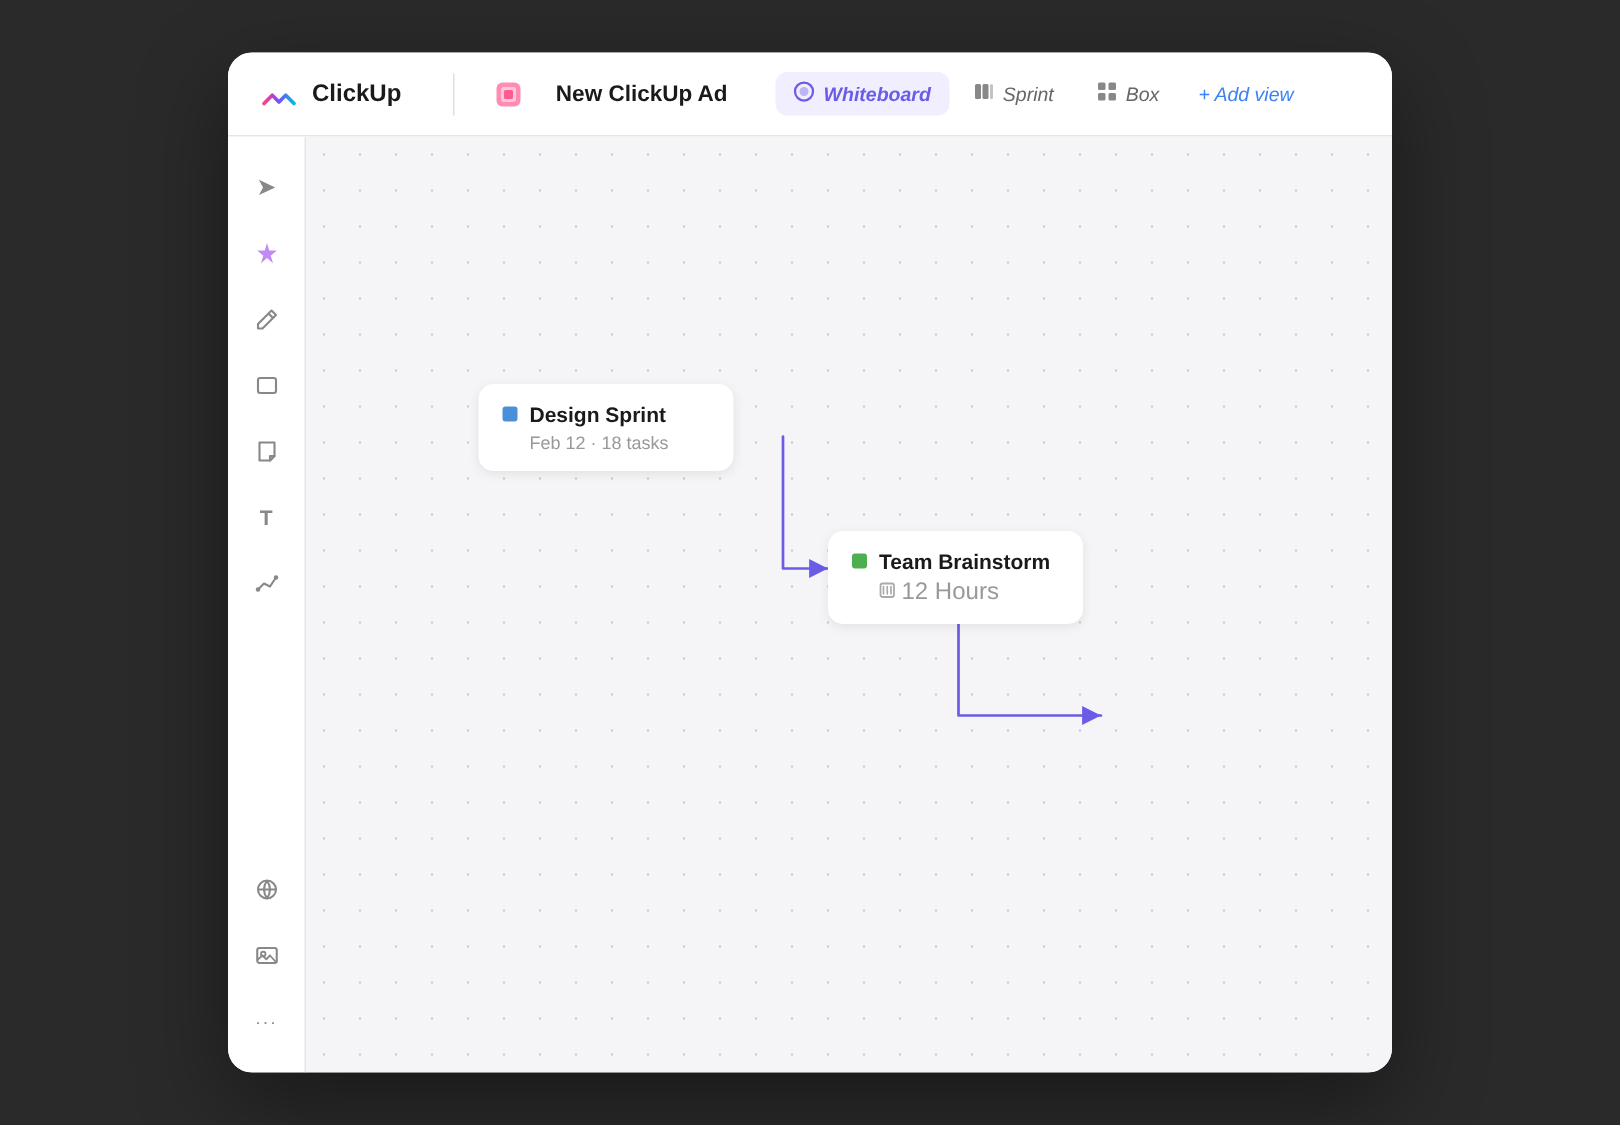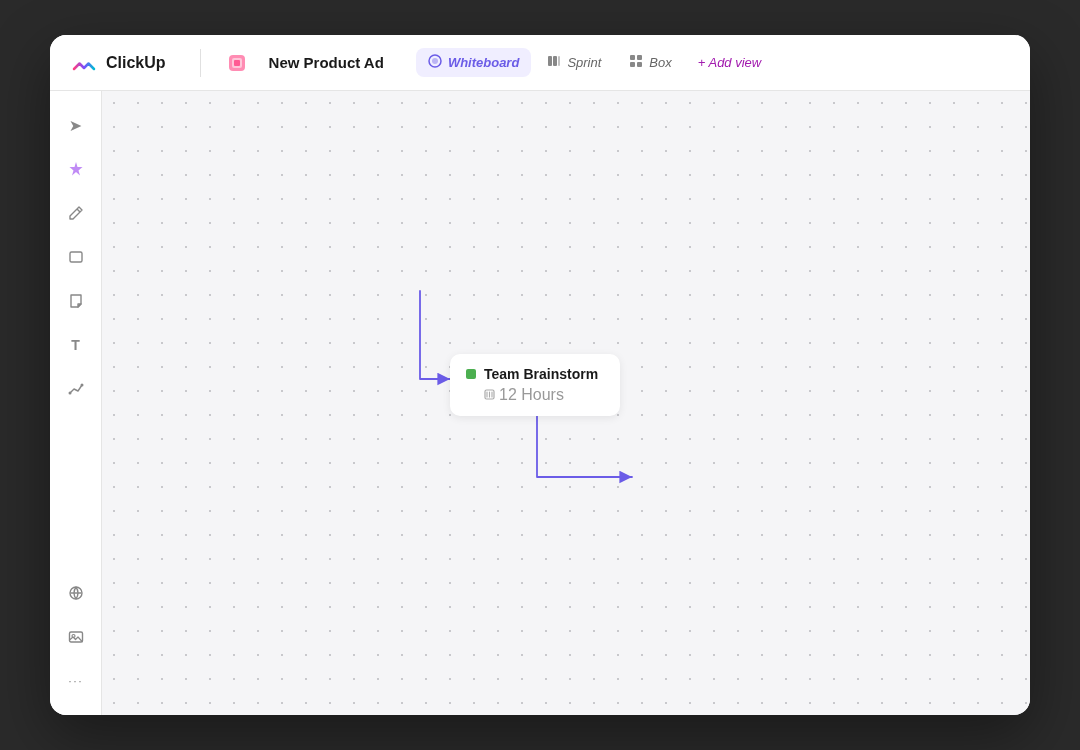--- a/index.html
+++ b/index.html
@@ -6,21 +6,21 @@
     body {
       background: #2a2a2a;
       display: flex;
       justify-content: center;
       align-items: center;
       width: 1080px;
       height: 750px;
       font-family: -apple-system, BlinkMacSystemFont, 'Segoe UI', sans-serif;
     }
     .app-window {
-      width: 980px;
+      width: 776px;
       height: 680px;
       background: #f5f5f7;
       border-radius: 16px;
       overflow: hidden;
       display: flex;
       flex-direction: column;
       box-shadow: 0 20px 60px rgba(0,0,0,0.4);
     }
     
     .header {
@@ -92,21 +92,21 @@
     .tab-icon {
       font-size: 14px;
     }
     .add-view-btn {
       display: flex;
       align-items: center;
       gap: 4px;
       padding: 6px 10px;
       border-radius: 8px;
       font-size: 13px;
-      color: #a21caf;
+      color: #3b82f6;
       cursor: pointer;
     }
     
     .main-content {
       display: flex;
       flex: 1;
       overflow: hidden;
     }
     
     .toolbar {
@@ -219,21 +219,21 @@
     </div>
     <div class="header-divider"></div>
 
     <div class="project-icon">
       <svg width="22" height="22" viewBox="0 0 22 22" fill="none">
         <rect x="3" y="3" width="16" height="16" rx="4" fill="#ff80ab" opacity="0.9"></rect>
         <rect x="6" y="6" width="10" height="10" rx="2" fill="#ffffff" opacity="0.5"></rect>
         <rect x="8" y="8" width="6" height="6" rx="1" fill="#ff4081" opacity="0.8"></rect>
       </svg>
     </div>
-    <span class="project-title">New Product Ad</span>
+    <span class="project-title">New ClickUp Ad</span>
     <div class="nav-tabs">
 
       <div class="nav-tab active">
         <span class="tab-icon">
           <svg width="14" height="14" viewBox="0 0 14 14" fill="none">
             <circle cx="7" cy="7" r="6" stroke="#6b5ce7" stroke-width="1.5" fill="none"></circle>
             <circle cx="7" cy="7" r="3" fill="#6b5ce7" opacity="0.4"></circle>
           </svg>
         </span>
         <span>Whiteboard</span>
@@ -330,20 +330,27 @@
         <defs>
           <marker id="arrow1" markerWidth="8" markerHeight="8" refX="7" refY="3.5" orient="auto">
             <path d="M0,0 L0,7 L7,3.5 Z" fill="#6b5ce7"></path>
           </marker>
           <marker id="arrow2" markerWidth="8" markerHeight="8" refX="7" refY="3.5" orient="auto">
             <path d="M0,0 L0,7 L7,3.5 Z" fill="#6b5ce7"></path>
           </marker>
         </defs>
       </svg>
 
+      <div class="card" style="left: 115px; top: 165px;">
+        <div class="card-header">
+          <div class="card-dot" style="background: #4a90d9;"></div>
+          <span class="card-title">Design Sprint</span>
+        </div>
+        <div class="card-meta">Feb 12  ·  18 tasks</div>
+      </div>
 
       <div class="card" style="left: 348px; top: 263px;">
         <div class="card-header">
           <div class="card-dot" style="background: #4caf50;"></div>
           <span class="card-title">Team Brainstorm</span>
         </div>
         <div class="card-sub">
           <span class="card-sub-icon">
             <svg width="11" height="11" viewBox="0 0 11 11" fill="none">
               <rect x="1" y="1" width="9" height="9" rx="1.5" stroke="#aaa" stroke-width="1.2" fill="none"></rect>

